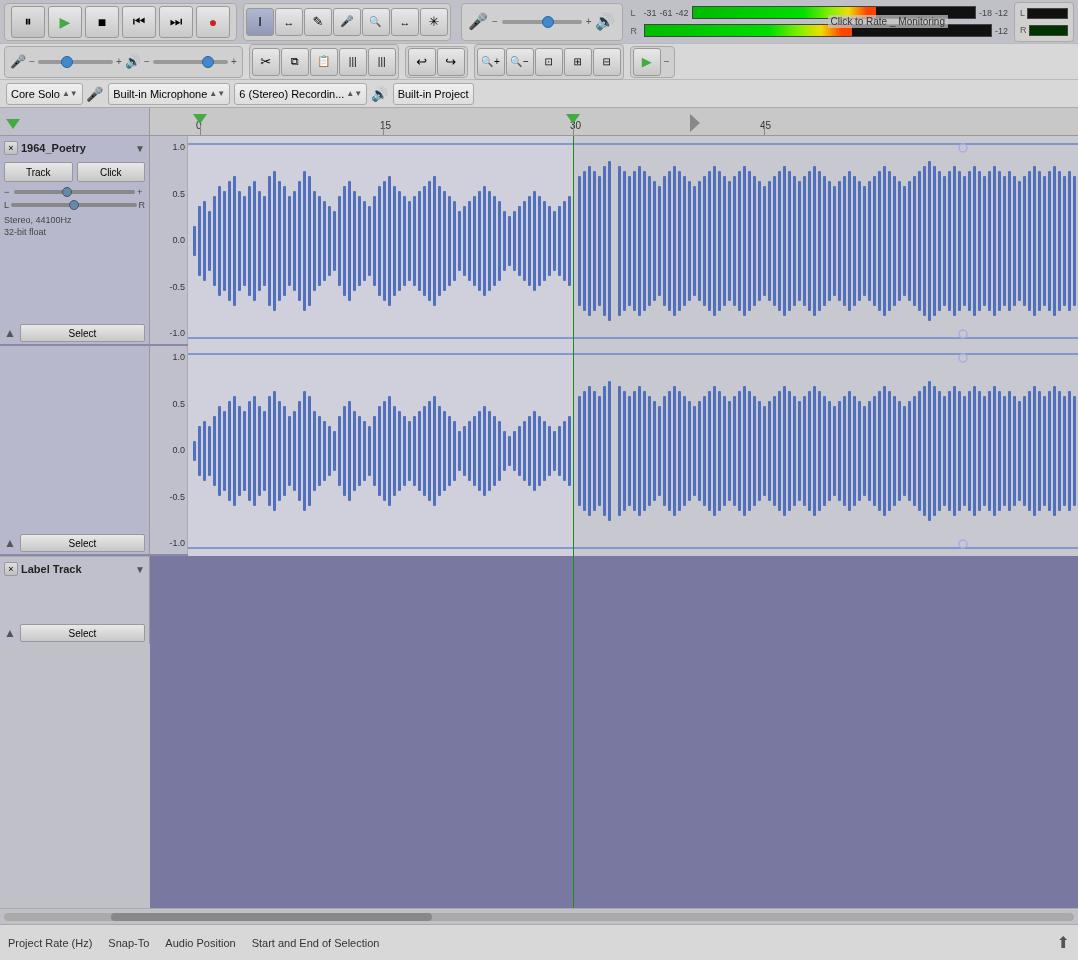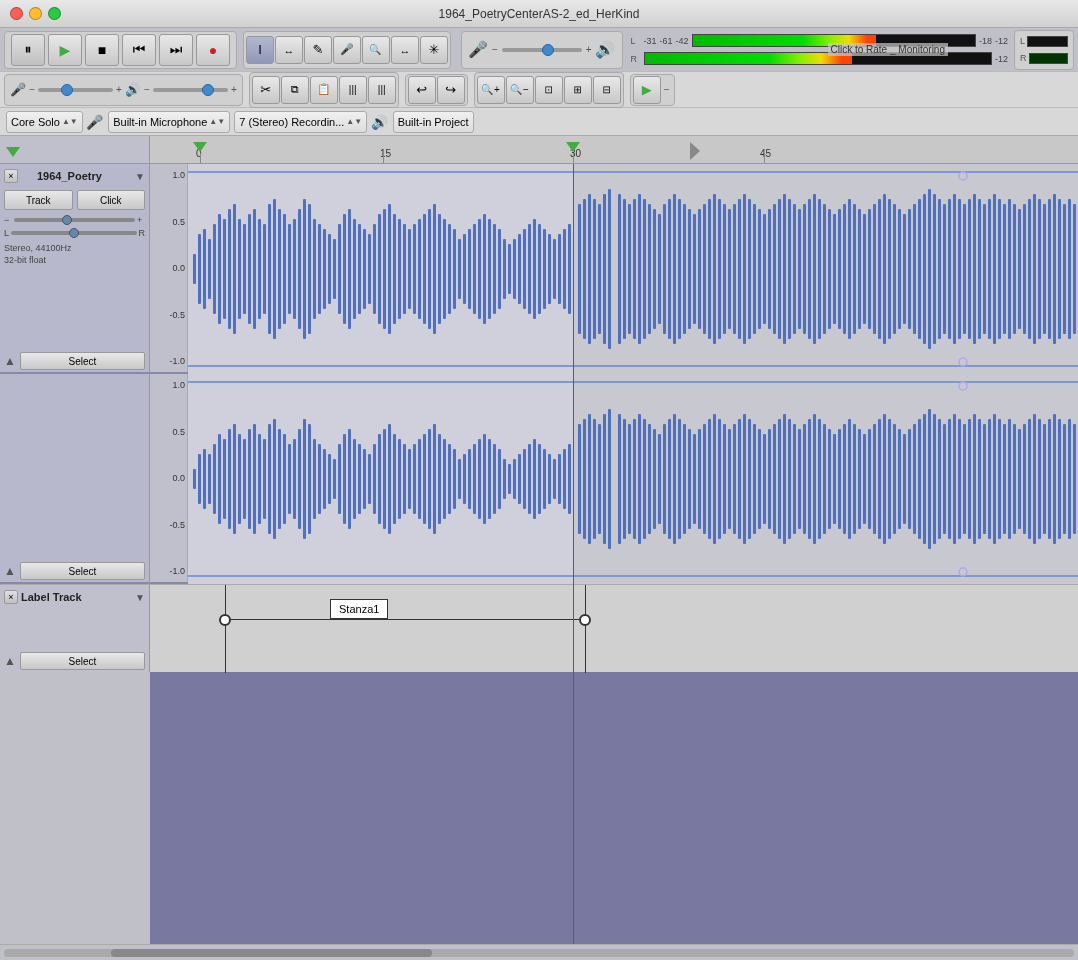--- a/index.html
+++ b/index.html
@@ -266,28 +266,20 @@
       display: flex;
       flex-direction: column;
       overflow: hidden;
     }
   </style>
 </head>
 <body>
 
 <div class="app-window">
 
-  <div class="titlebar">
-    <div class="titlebar-buttons">
-      <div class="tb-btn tb-close"></div>
-      <div class="tb-btn tb-min"></div>
-      <div class="tb-btn tb-max"></div>
-    </div>
-    <span class="titlebar-title">1964_PoetryCenterAS-2_ed_HerKind</span>
-  </div>
 
   <div class="toolbar-row1">
 
     <div class="transport-section">
       <div class="transport-btn pause">
         <span>⏸</span>
       </div>
       <div class="transport-btn" style="color:#44aa44;">
         <span>▶</span>
       </div>
@@ -456,21 +448,21 @@
     <div class="device-select">
       <span>Core Solo</span>
       <span class="device-select-arrow">▲▼</span>
     </div>
     <span style="font-size:14px;">🎤</span>
     <div class="device-select">
       <span>Built-in Microphone</span>
       <span class="device-select-arrow">▲▼</span>
     </div>
     <div class="device-select">
-      <span>7 (Stereo) Recordin...</span>
+      <span>6 (Stereo) Recordin...</span>
       <span class="device-select-arrow">▲▼</span>
     </div>
     <span style="font-size:14px;">🔊</span>
     <div class="device-select">
       <span>Built-in Project</span>
     </div>
   </div>
 
   <div style="display:flex; flex:1; flex-direction:column; overflow:hidden;">
 
@@ -514,21 +506,21 @@
 
     <div style="display:flex; flex:1; overflow:hidden;">
 
       <div style="width:150px; flex-shrink:0; display:flex; flex-direction:column;">
 
         <div style="height:210px; background:#b8b8cc; border-right:1px solid #999; border-bottom:2px solid #8888aa; display:flex; flex-direction:column;">
           <div style="display:flex; align-items:center; padding:3px 4px; gap:3px; height:24px;">
             <div class="track-x-btn">
               <span>×</span>
             </div>
-            <span style="font-size:11px; font-weight:bold; color:#222; flex:1;margin-left:16px;">1964_Poetry</span>
+            <span style="font-size:11px; font-weight:bold; color:#222; flex:1;">1964_Poetry</span>
             <span style="font-size:10px; color:#555; cursor:pointer;">▼</span>
           </div>
           <div style="display:flex; gap:4px; padding:2px 4px;">
             <div class="mute-solo-btn">Track</div>
             <div class="mute-solo-btn">Click</div>
           </div>
           <div style="padding:3px 4px;">
             <div style="display:flex; align-items:center; gap:2px; margin-bottom:3px;">
               <span style="font-size:9px; color:#444; width:8px;">−</span>
               <div class="gain-slider">
@@ -977,41 +969,42 @@
               <rect x="875" y="50" width="3" height="110" rx="1"></rect>
               <rect x="880" y="45" width="3" height="120" rx="1"></rect>
               <rect x="885" y="50" width="3" height="110" rx="1"></rect>
               <rect x="890" y="55" width="3" height="100" rx="1"></rect>
             </g>
             <circle cx="775" cy="12" r="4" fill="none" stroke="#aaaaee" stroke-width="1.5"></circle>
             <circle cx="775" cy="198" r="4" fill="none" stroke="#aaaaee" stroke-width="1.5"></circle>
           </svg>
         </div>
 
-        <div style="height:88px; background:#d0d0d0; border-top:1px solid #aaa; position:relative; flex-shrink:0;">
-
-          <div style="position:absolute; left:75px; top:0; width:1px; height:88px; background:#333; z-index:2;"></div>
-
-          <div style="position:absolute; left:435px; top:0; width:1px; height:88px; background:#333; z-index:2;"></div>
-
-          <div style="position:absolute; left:75px; top:34px; width:360px; height:1px; background:#333; z-index:2;"></div>
-
-          <div style="position:absolute; left:69px; top:29px; width:12px; height:12px; border:2px solid #333; border-radius:50%; background:white; z-index:3;"></div>
-
-          <div style="position:absolute; left:429px; top:29px; width:12px; height:12px; border:2px solid #333; border-radius:50%; background:white; z-index:3;"></div>
-
-          <div style="position:absolute; left:180px; top:14px; background:white; border:1px solid #333; padding:3px 8px; font-size:11px; z-index:4;">
-            <span>Stanza1</span>
-          </div>
-        </div>
 
         <div style="flex:1; background:#7878a0; min-height:80px;"></div>
       </div>
     </div>
   </div>
 
   <div class="scrollbar-area">
     <div class="scrollbar-track">
       <div class="scrollbar-thumb"></div>
     </div>
   </div>
 
+  <div class="status-bar">
+    <div class="status-item">
+      <span>Project Rate (Hz)</span>
+    </div>
+    <div class="status-item">
+      <span>Snap-To</span>
+    </div>
+    <div class="status-item">
+      <span>Audio Position</span>
+    </div>
+    <div class="status-item">
+      <span>Start and End of Selection</span>
+    </div>
+    <div style="margin-left:auto;">
+      <span class="status-up-arrow">⬆</span>
+    </div>
+  </div>
 </div>
 
 </body></html>

